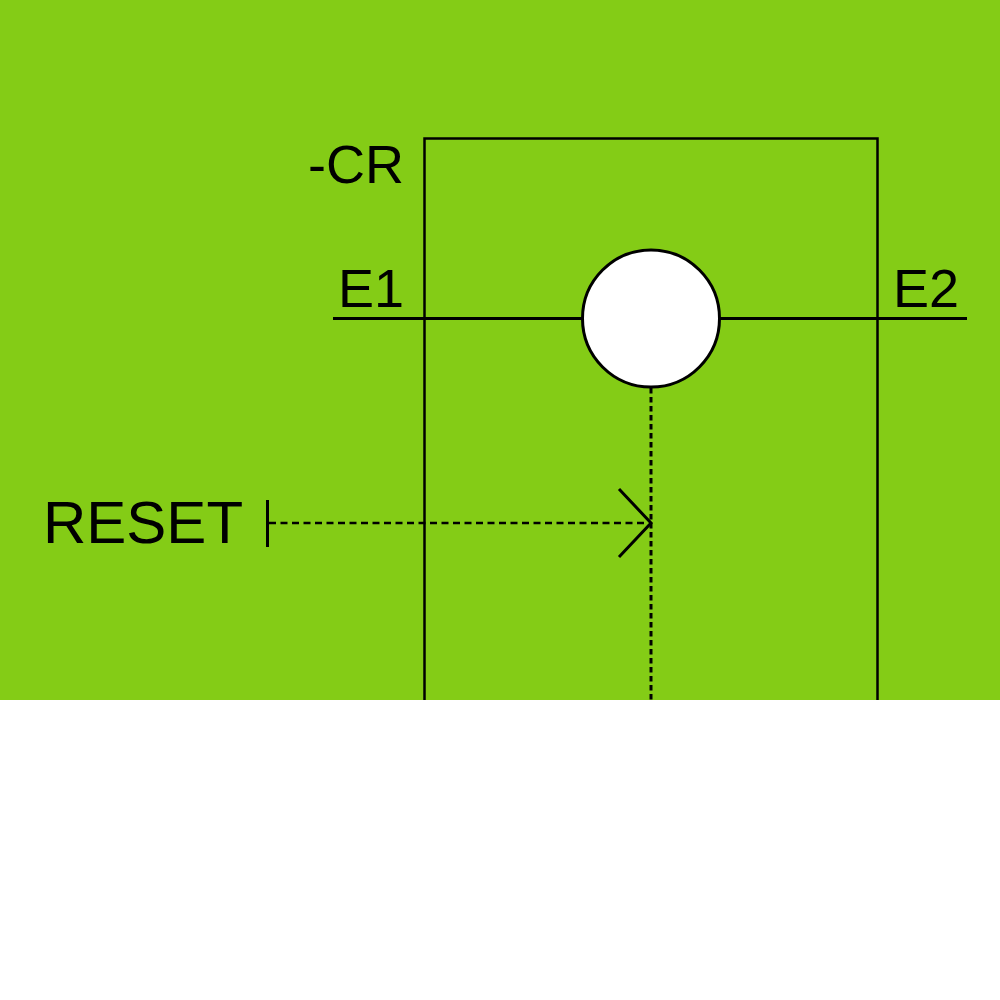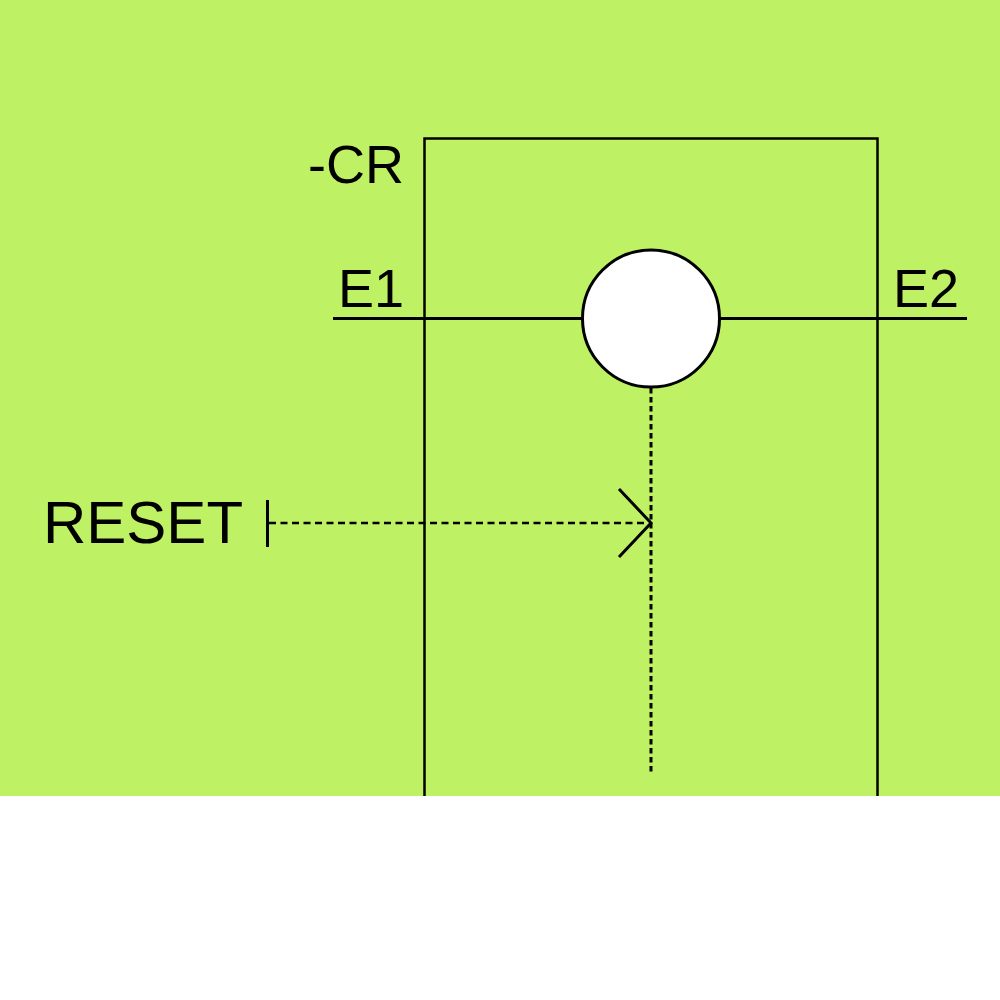--- a/index.html
+++ b/index.html
@@ -3,22 +3,22 @@
 <meta charset="utf-8">
 <style>
   html, body {
     margin: 0;
     padding: 0;
     background: #ffffff;
   }
   .page {
     position: relative;
     width: 1000px;
-    height: 796px;
-    background: #bef264;
+    height: 700px;
+    background: #84cc16;
     overflow: hidden;
   }
   svg.schematic {
     display: block;
     width: 1000px;
     height: 1000px;
   }
   svg.schematic text {
     font-family: "Liberation Sans", "DejaVu Sans", sans-serif;
     fill: #000000;

